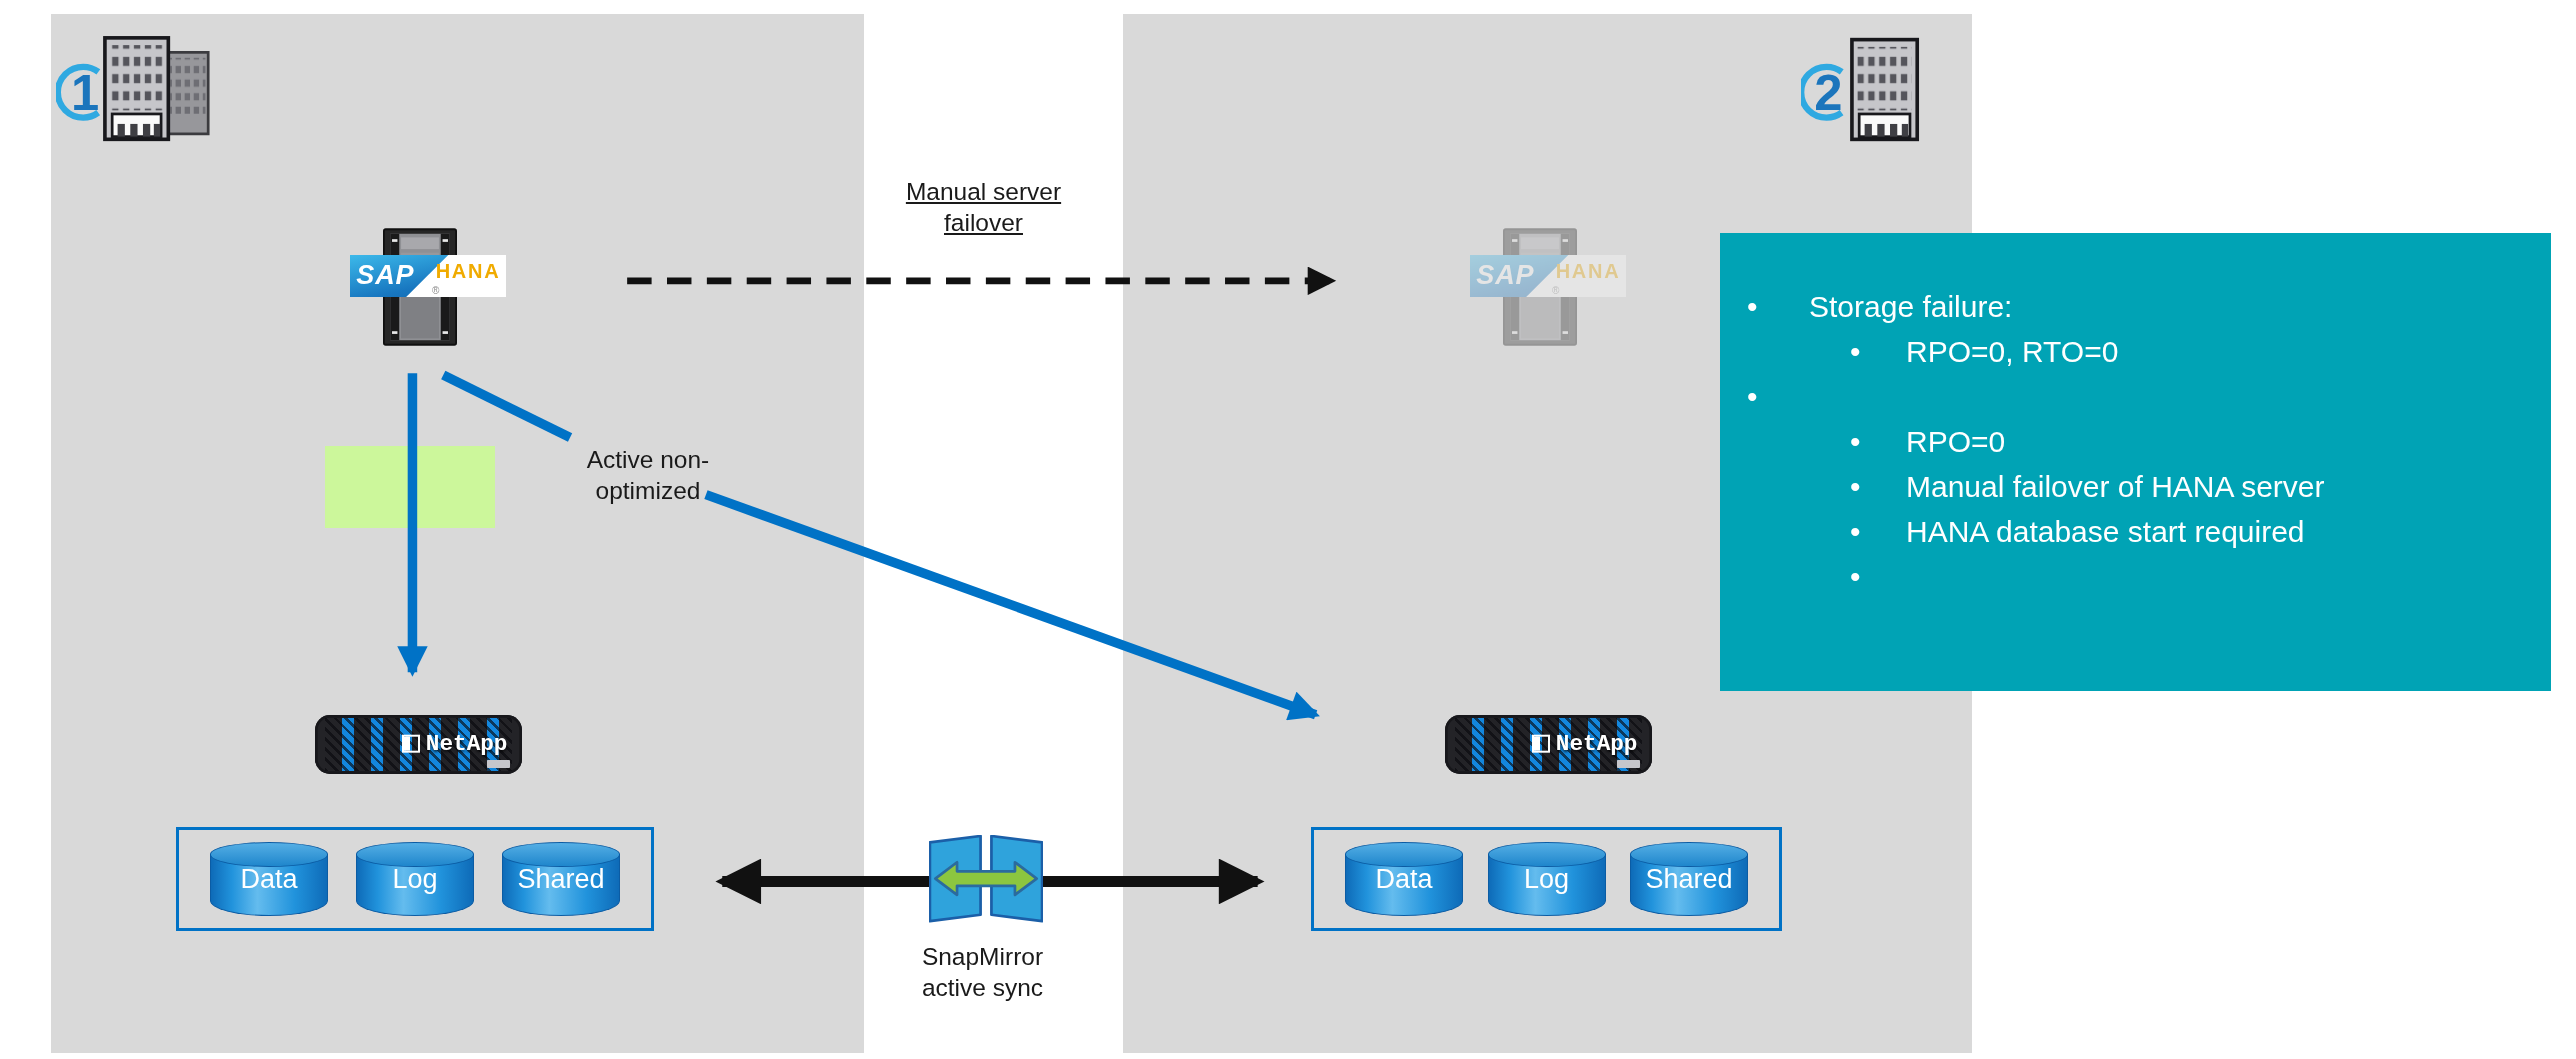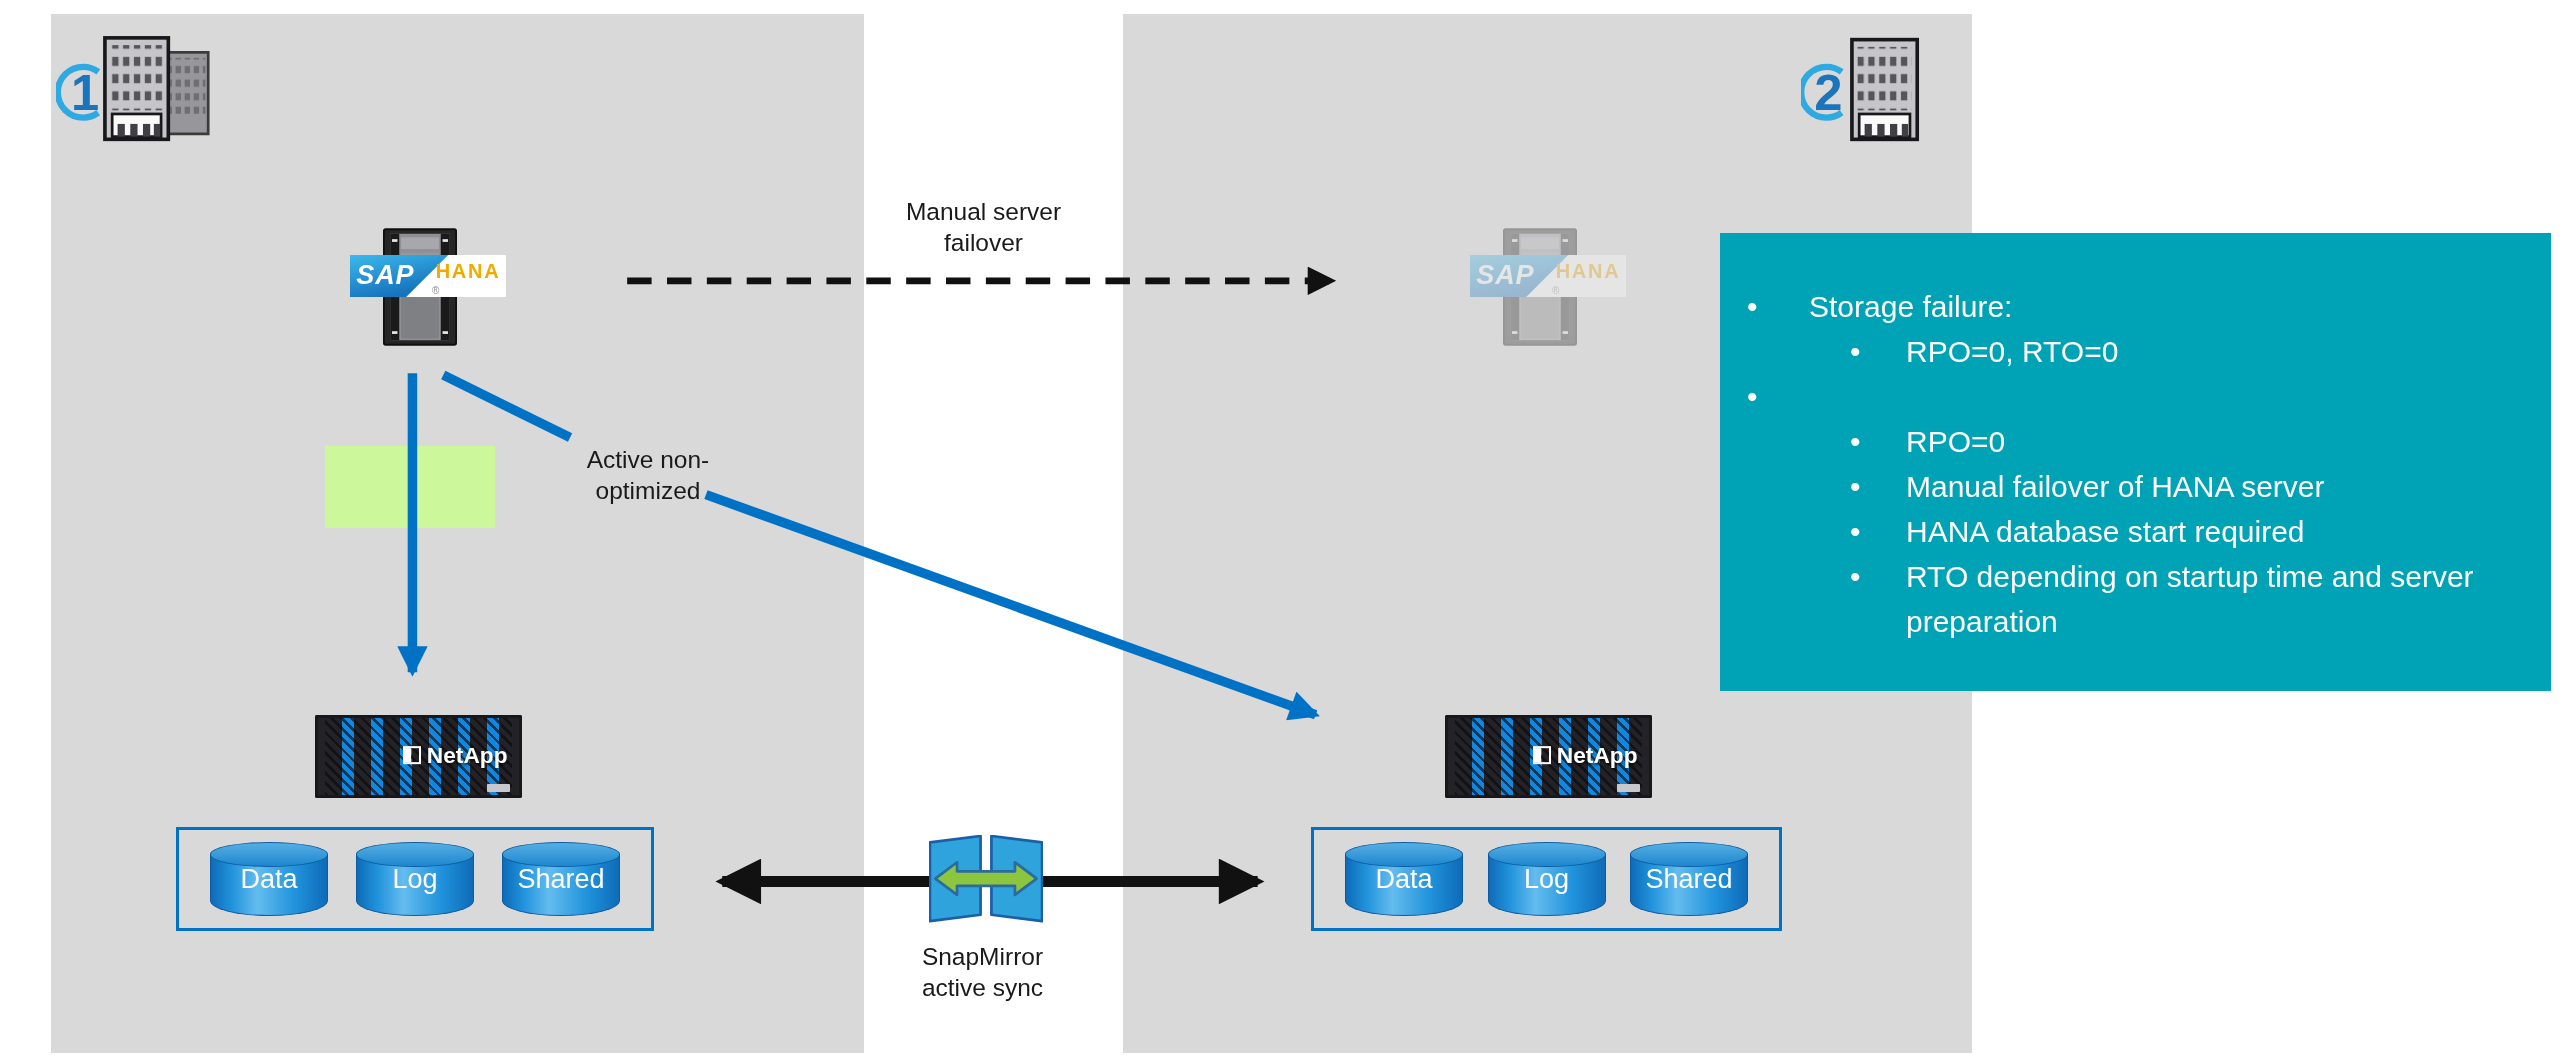--- a/index.html
+++ b/index.html
@@ -12,38 +12,38 @@
 
   .abs{position:absolute;}
 
   
   #arrows{position:absolute;left:0;top:0;z-index:3;pointer-events:none;}
 
   
   .greenbox{left:325px;top:446px;width:170px;height:82px;background:#CCF79B;z-index:1;}
   .label{color:#1a1a1a;font-size:24.5px;line-height:31px;text-align:center;z-index:4;}
   .greenlabel{left:325px;top:446px;width:170px;height:82px;display:flex;align-items:center;justify-content:center;}
-  .manual-label{left:870px;top:196px;width:227px;}
+  .manual-label{left:870px;top:176px;width:227px;text-decoration:underline;}
   .nonopt-label{left:564px;top:412px;width:168px;margin-top:32px;}
   .snap-label{left:892px;top:941px;width:181px;}
 
   
   .server{z-index:4;}
   .saplogo{position:absolute;width:156px;height:42px;background:#fff;z-index:5;}
   .sap-shape{position:absolute;left:0;top:0;width:100%;height:100%;
              clip-path:polygon(0 0,63% 0,36% 100%,0 100%);
              background:linear-gradient(168deg,#3CB9EA 0%,#1877C0 62%,#0E61A9 100%);}
   .sap-text{position:absolute;left:6.3px;top:4.5px;font-size:27px;font-weight:bold;font-style:italic;color:#fff;letter-spacing:0.9px;}
   .hana-text{position:absolute;right:5.4px;top:4.5px;font-size:20px;font-weight:bold;color:#F0AB00;letter-spacing:1.8px;}
   .sap-reg{position:absolute;left:82px;bottom:0.9px;font-size:10px;color:#8a8a8a;}
   .faded{opacity:0.33;}
 
   
-  .storage{position:absolute;width:207px;height:83px;background:#232327;border-radius:2px;
-           box-shadow:inset 0 0 0 2.7px #17171b;overflow:hidden;z-index:4;}
+  .storage{position:absolute;width:207px;height:59px;background:#232327;border-radius:15px;
+           box-shadow:inset 0 0 0 2.7px #17171b;overflow:hidden;z-index:4;font-family:Liberation Mono, monospace;}
   .storage-stripes{position:absolute;left:10px;right:10px;top:2.7px;bottom:2.7px;
            background:
              repeating-linear-gradient(45deg, rgba(8,8,12,.62) 0 2.7px, rgba(0,0,0,0) 2.7px 7.2px),
              repeating-linear-gradient(90deg, transparent 0 17px, #1387DE 17px 29px);}
   .storage-logo{position:absolute;top:50%;transform:translateY(-55%);right:14.5px;display:flex;align-items:center;gap:6.3px;
            color:#fff;font-weight:bold;font-size:22.7px;text-shadow:0 1.8px 2.7px rgba(0,0,0,.65);}
   .na-mark{display:inline-block;width:18px;height:18px;border:2.7px solid #fff;box-sizing:border-box;
            background:linear-gradient(90deg,#fff 0 45%,rgba(0,0,0,0) 45%);}
   .storage-chip{position:absolute;right:11.8px;bottom:6.3px;width:23.6px;height:8.2px;background:#c7c7cc;border-radius:0.9px;}
 
@@ -256,18 +256,17 @@
     <div class="ib-row lvl2">
         <span class="ib-bullet">•</span>
         <div class="ib-text">Manual failover of HANA server</div>
       </div>
     <div class="ib-row lvl2">
         <span class="ib-bullet">•</span>
         <div class="ib-text">HANA database start required</div>
       </div>
     <div class="ib-row lvl2">
         <span class="ib-bullet">•</span>
-        <div class="ib-text">RTO depending on startup time and server preparation</div>
       </div>
   </div>
 
 </div>
 
 
 </body></html>

